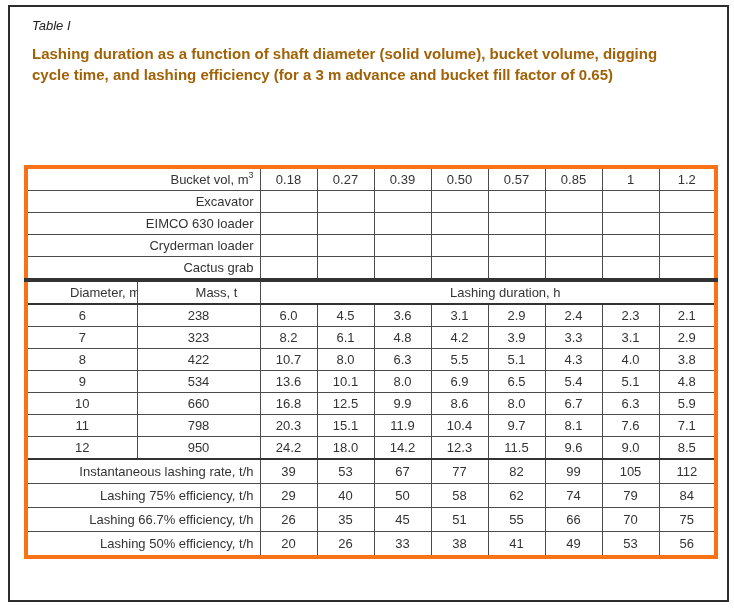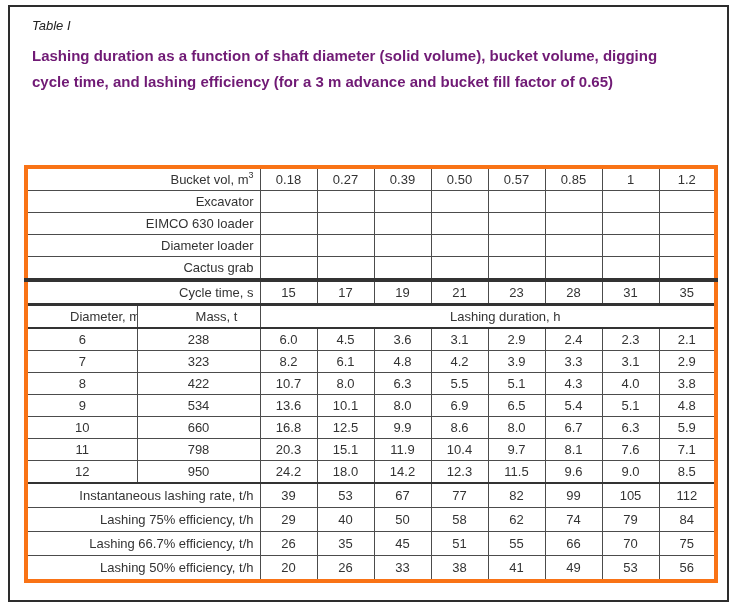--- a/index.html
+++ b/index.html
@@ -10,21 +10,21 @@
   .figure {
     position:absolute; left:8px; top:5px; width:721px; height:597px;
     border:2px solid #2d2d2d; box-sizing:border-box; background:#ffffff;
   }
   .table-label {
     position:absolute; left:22px; top:11px;
     font-style:italic; font-size:13px; color:#222222;
   }
   .figure-title {
     position:absolute; left:22px; top:36px; width:658px;
-    font-weight:bold; font-size:15px; line-height:26px; color:#701a75;
+    font-weight:bold; font-size:15px; line-height:21px; color:#a16207;
   }
   table.main {
     position:absolute; left:14px; top:158px; width:690px;
     border-collapse:collapse; table-layout:fixed;
     font-size:13px; color:#333333; border:4px solid #f97316;
   }
   table.main td {
     border:1px solid #4c4c4c; padding:0 6px; height:21px;
     overflow:hidden; white-space:nowrap; vertical-align:middle;
     background:#ffffff;
@@ -88,51 +88,40 @@
           <td class=" dsep"></td>
           <td class="shaded"></td>
           <td class="shaded"></td>
           <td></td>
           <td></td>
           <td></td>
           <td></td>
           <td></td>
         </tr>
         <tr>
-          <td class="lbl" colspan="2">Diameter loader</td>
+          <td class="lbl" colspan="2">Cryderman loader</td>
           <td class=" dsep"></td>
           <td class="shaded"></td>
           <td class="shaded"></td>
           <td class="shaded"></td>
           <td class="shaded"></td>
           <td></td>
           <td></td>
           <td></td>
         </tr>
         <tr class="eq-last">
           <td class="lbl" colspan="2">Cactus grab</td>
           <td class=" dsep"></td>
           <td></td>
           <td></td>
           <td></td>
           <td class="shaded"></td>
           <td class="shaded"></td>
           <td class="shaded"></td>
           <td class="shaded"></td>
-        </tr>
-        <tr class="cycle">
-          <td class="lbl" colspan="2">Cycle time, s</td>
-          <td class="val dsep">15</td>
-          <td class="val">17</td>
-          <td class="val">19</td>
-          <td class="val">21</td>
-          <td class="val">23</td>
-          <td class="val">28</td>
-          <td class="val">31</td>
-          <td class="val">35</td>
         </tr>
         <tr class="colhdr">
           <td class="ctr">Diameter, m</td>
           <td class="ctr">Mass, t</td>
           <td class="ctr dsep" colspan="8">Lashing duration, h</td>
         </tr>
         <tr>
           <td class="val">6</td>
           <td class="val">238</td>
           <td class="val dsep">6.0</td>

